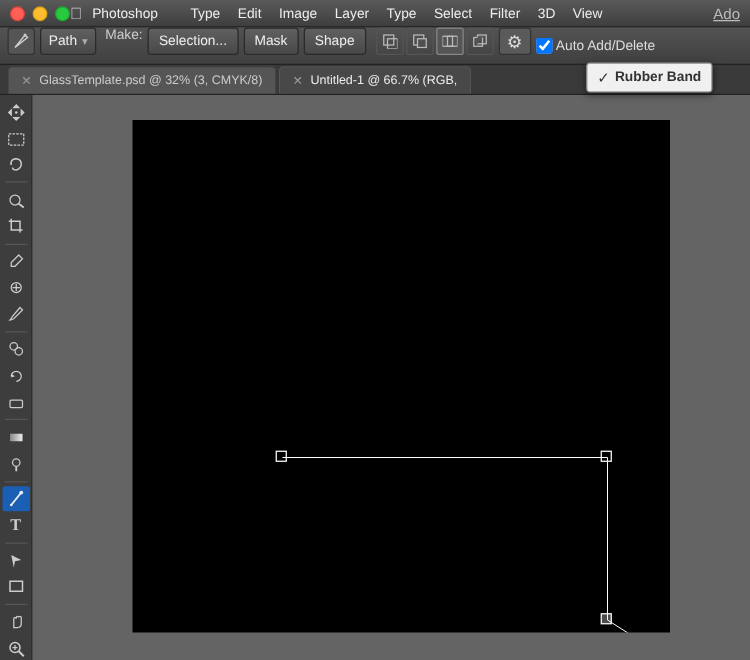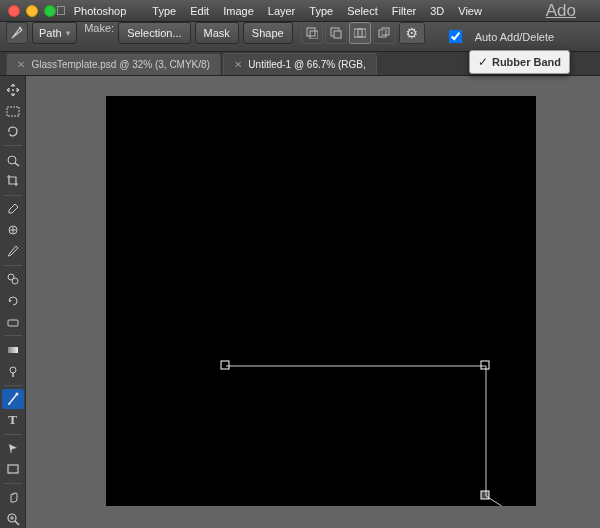--- a/index.html
+++ b/index.html
@@ -56,23 +56,23 @@
     }
     .menu-item {
       padding: 2px 6px;
       color: #eee;
       font-size: 11px;
       cursor: pointer;
       border-radius: 3px;
     }
     .title-right {
       color: #bbb;
-      font-size: 17px;
+      font-size: 12px;
       position: absolute;
-      right: 24px;
+      right: 8px;
       text-decoration: underline;
     }
 
     
     #options-bar {
       height: 30px;
       background: linear-gradient(to bottom, #535353, #404040);
       border-bottom: 1px solid #222;
       display: flex;
       padding: 0 6px;
@@ -150,25 +150,25 @@
       display: flex; align-items: center; justify-content: center;
       cursor: pointer;
       color: #ddd;
       font-size: 13px;
       position: relative;
     }
 
     .checkbox-label {
       display: flex;
       align-items: center;
-      gap: 13px;
+      gap: 3px;
       color: #ddd;
       font-size: 11px;
       cursor: pointer;
-      margin-left: 20px;
+      margin-left: 0;
     }
     .checkbox-label input { cursor: pointer; }
 
     
     .rubber-band-popup {
       position: absolute;
       top: 28px;
       right: 30px;
       background: #f0f0f0;
       border: 1px solid #999;

